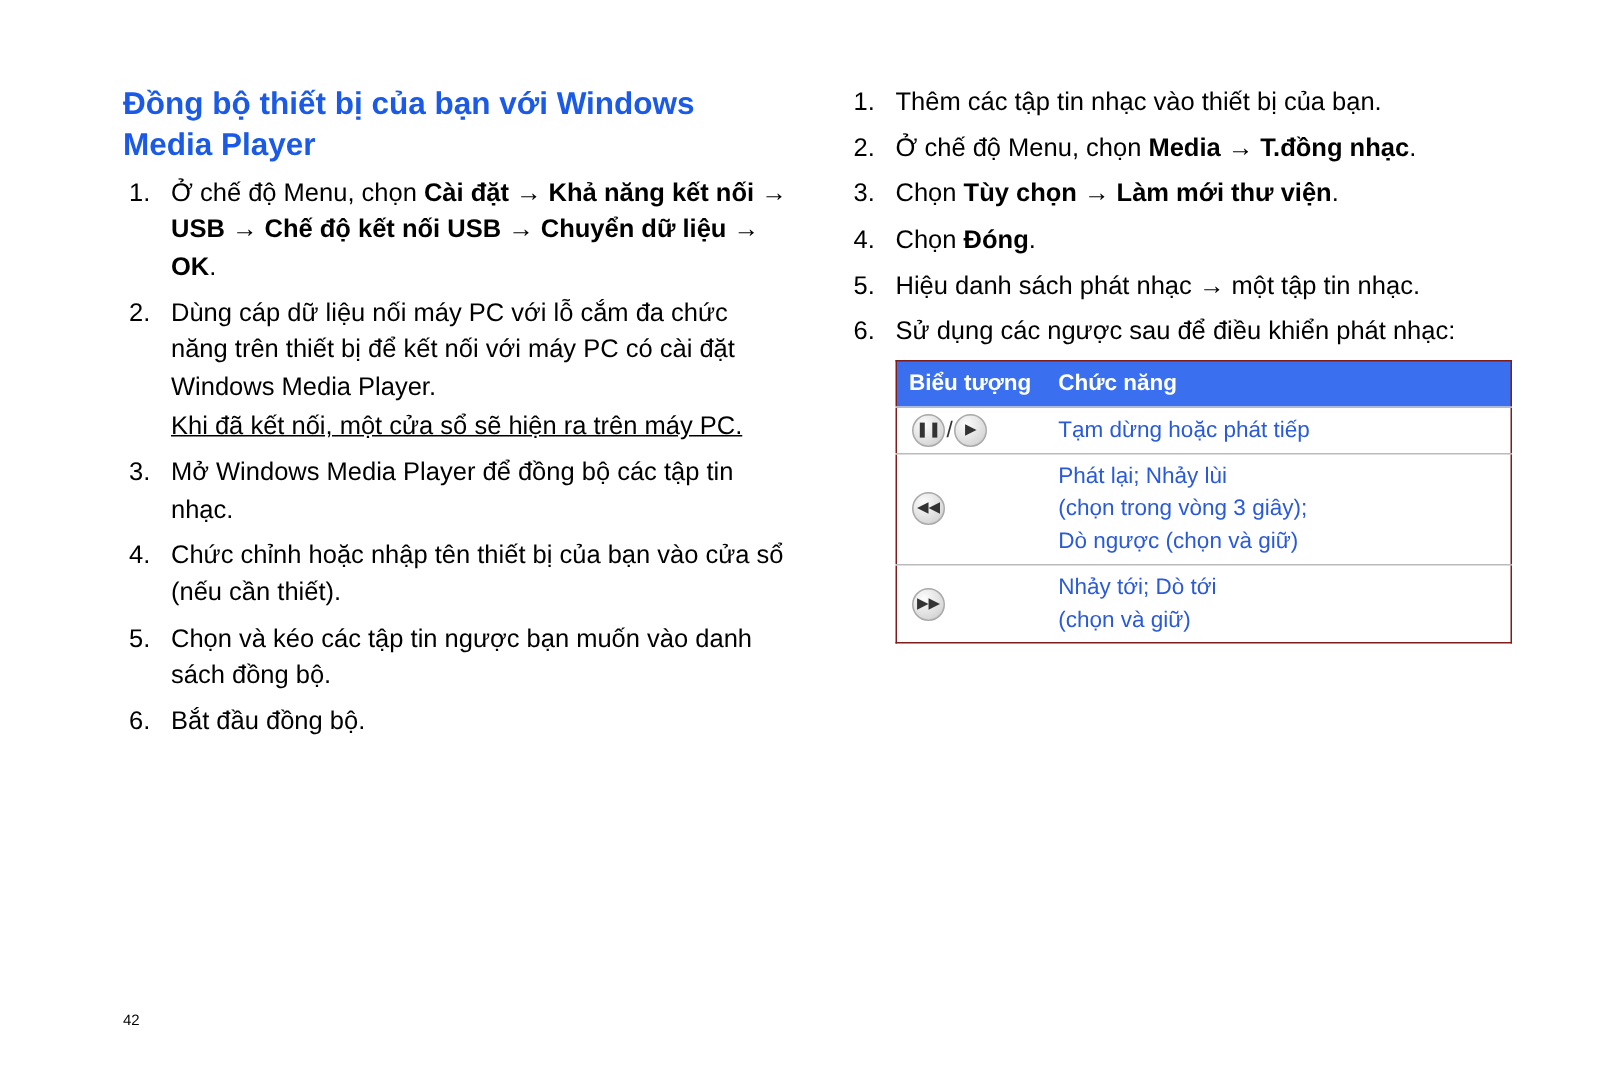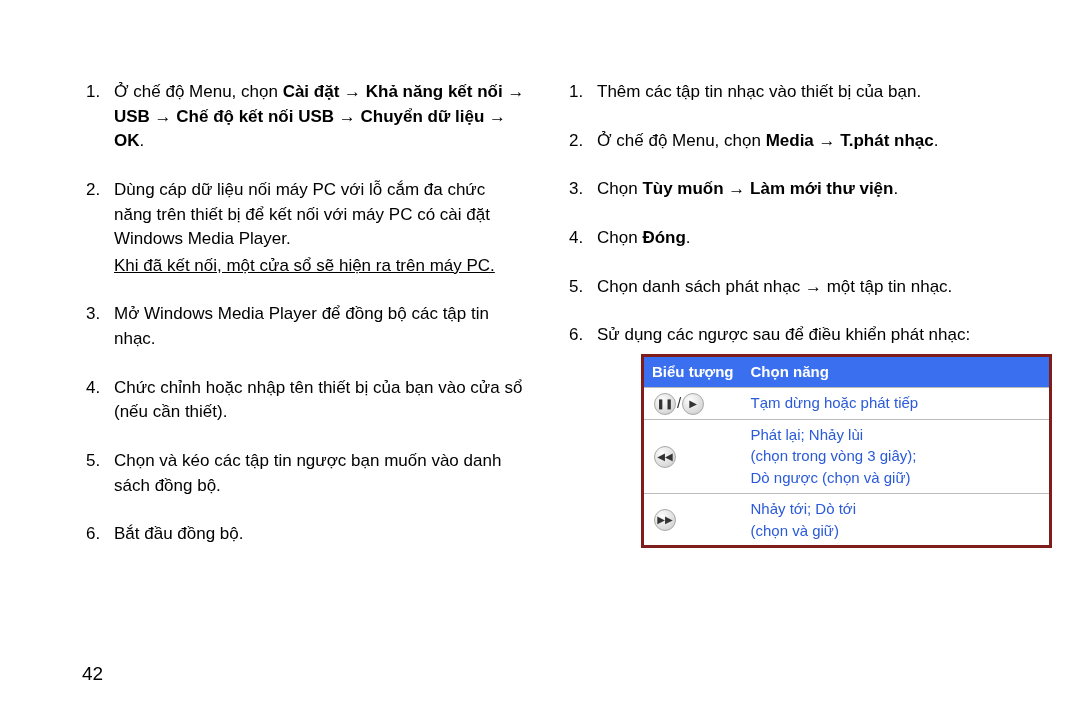--- a/index.html
+++ b/index.html
@@ -34,21 +34,20 @@
     ol {
       list-style: none;
       counter-reset: item;
       padding-left: 0;
     }
     ol > li {
       counter-increment: item;
       position: relative;
       padding-left: 32px;
       margin-bottom: 6px;
-      margin-top: 24px;
     }
     ol > li::before {
       content: counter(item) ".";
       position: absolute;
       left: 4px;
       top: 0;
     }
     .sub {
       display: block;
       margin-top: 2px;
@@ -57,23 +56,22 @@
     b, strong {
       font-weight: bold;
     }
     .table-wrap {
       margin-top: 6px;
       margin-left: 32px;
     }
     table {
       border-collapse: collapse;
       width: 100%;
-      border: 3px solid #7f1d1d;
+      border: 1px solid #7f1d1d;
       font-size: 15px;
-      margin-left: 44px;
     }
     th, td {
       text-align: left;
       padding: 4px 8px;
       vertical-align: top;
     }
     thead th {
       background: #3a6ff0;
       color: #fff;
       font-weight: bold;
@@ -103,52 +101,53 @@
       color: #333;
       vertical-align: middle;
     }
     .icon-pair {
       white-space: nowrap;
     }
     .page-num {
       position: absolute;
       bottom: 32px;
       left: 82px;
-      font-size: 19px;
+      font-size: 10px;
     }
   </style>
 </head>
 <body>
 
 <div class="columns">
   <div class="col">
+    <h2>Đồng bộ thiết bị của bạn với Windows Media Player</h2>
     <ol id="left-list">
         <li>Ở chế độ Menu, chọn <b>Cài đặt → Khả năng kết nối → USB → Chế độ kết nối USB → Chuyển dữ liệu → OK</b>.</li>
         <li>Dùng cáp dữ liệu nối máy PC với lỗ cắm đa chức năng trên thiết bị để kết nối với máy PC có cài đặt Windows Media Player.<span class="sub">Khi đã kết nối, một cửa sổ sẽ hiện ra trên máy PC.</span></li>
         <li>Mở Windows Media Player để đồng bộ các tập tin nhạc.</li>
         <li>Chức chỉnh hoặc nhập tên thiết bị của bạn vào cửa sổ (nếu cần thiết).</li>
         <li>Chọn và kéo các tập tin ngược bạn muốn vào danh sách đồng bộ.</li>
         <li>Bắt đầu đồng bộ.</li>
       </ol>
   </div>
   <div class="col">
     <ol id="right-list">
         <li>Thêm các tập tin nhạc vào thiết bị của bạn.</li>
-        <li>Ở chế độ Menu, chọn <b>Media → T.phát nhạc</b>.</li>
-        <li>Chọn <b>Tùy muốn → Làm mới thư viện</b>.</li>
+        <li>Ở chế độ Menu, chọn <b>Media → T.đồng nhạc</b>.</li>
+        <li>Chọn <b>Tùy chọn → Làm mới thư viện</b>.</li>
         <li>Chọn <b>Đóng</b>.</li>
-        <li>Chọn danh sách phát nhạc → một tập tin nhạc.</li>
+        <li>Hiệu danh sách phát nhạc → một tập tin nhạc.</li>
         <li>Sử dụng các ngược sau để điều khiển phát nhạc:</li>
       </ol>
     <div class="table-wrap">
       <table>
         <thead>
           <tr>
             <th>Biểu tượng</th>
-            <th>Chọn năng</th>
+            <th>Chức năng</th>
           </tr>
         </thead>
         <tbody id="tbody">
             <tr>
               <td><span class="icon-pair"><span class="icon">❚❚</span><span style="margin:0 1px;color:#333;">/</span><span class="icon">▶</span></span></td>
               <td>Tạm dừng hoặc phát tiếp</td>
             </tr>
             <tr>
               <td><span class="icon">◀◀</span></td>
               <td>Phát lại; Nhảy lùi<br>(chọn trong vòng 3 giây);<br>Dò ngược (chọn và giữ)</td>

